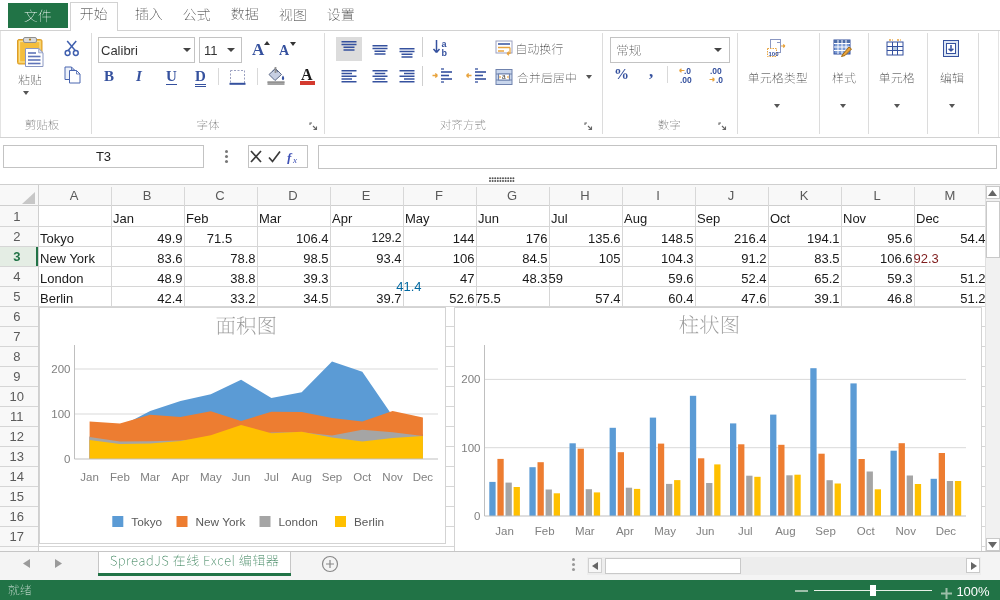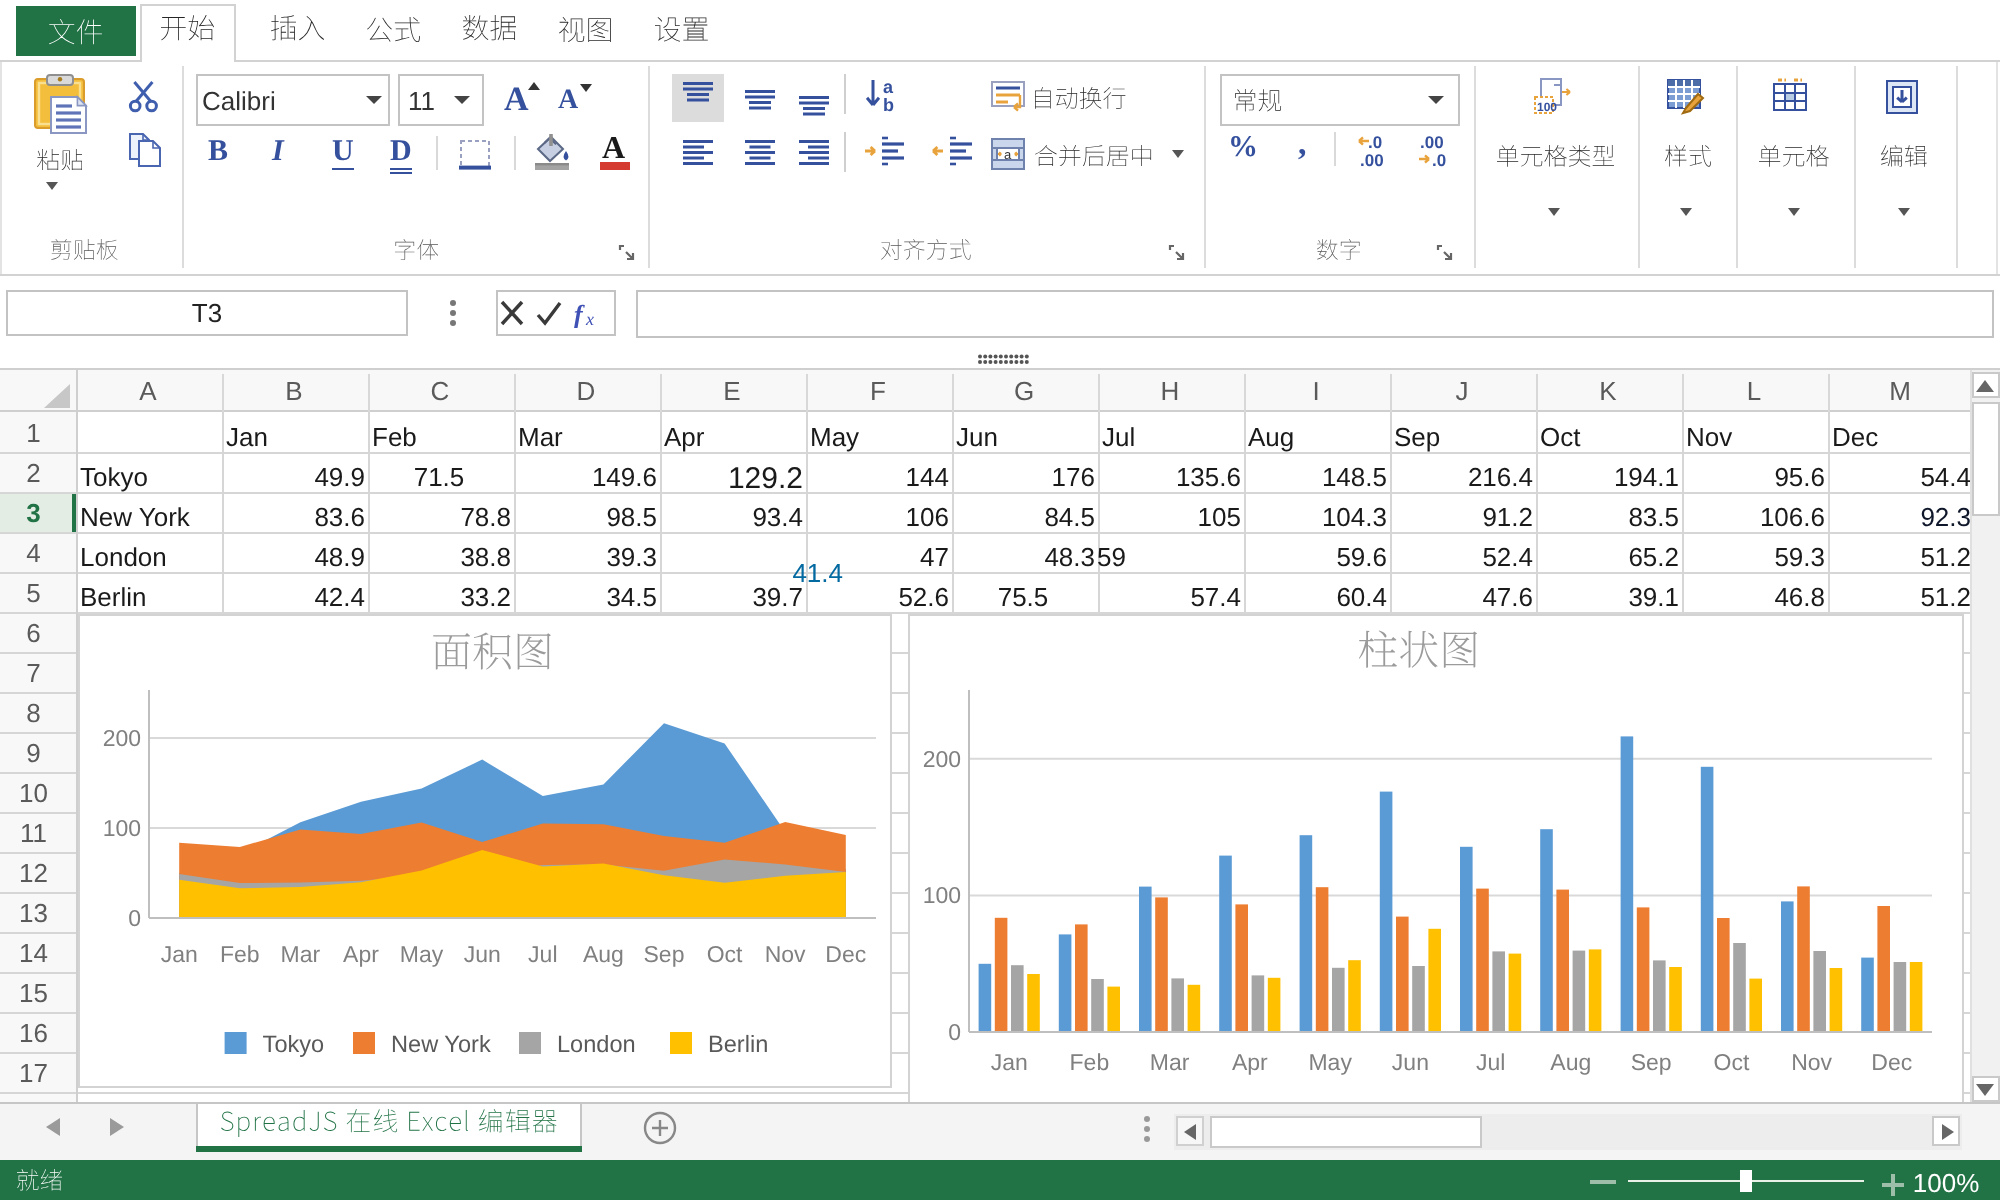--- a/index.html
+++ b/index.html
@@ -403,63 +403,63 @@
 <div class="abs" style="left:478.0px;top:211px;font-size:13px;color:#1a1a1a">Jun</div>
 <div class="abs" style="left:551.0px;top:211px;font-size:13px;color:#1a1a1a">Jul</div>
 <div class="abs" style="left:624.0px;top:211px;font-size:13px;color:#1a1a1a">Aug</div>
 <div class="abs" style="left:697.0px;top:211px;font-size:13px;color:#1a1a1a">Sep</div>
 <div class="abs" style="left:770.0px;top:211px;font-size:13px;color:#1a1a1a">Oct</div>
 <div class="abs" style="left:843.0px;top:211px;font-size:13px;color:#1a1a1a">Nov</div>
 <div class="abs" style="left:916.0px;top:211px;font-size:13px;color:#1a1a1a">Dec</div>
 <div class="abs" style="left:40.0px;top:231px;font-size:13px;color:#1a1a1a">Tokyo</div>
 <div class="abs" style="left:110.5px;top:231px;width:72px;text-align:right;font-size:13px;color:#1a1a1a">49.9</div>
 <div class="abs" style="left:183.5px;top:231px;width:72px;text-align:center;font-size:13px;color:#1a1a1a">71.5</div>
-<div class="abs" style="left:256.5px;top:231px;width:72px;text-align:right;font-size:13px;color:#1a1a1a">149.6</div>
-<div class="abs" style="left:329.5px;top:231px;width:72px;text-align:right;font-size:15px;color:#1a1a1a">129.2</div>
+<div class="abs" style="left:256.5px;top:231px;width:72px;text-align:right;font-size:13px;color:#1a1a1a">106.4</div>
+<div class="abs" style="left:329.5px;top:231px;width:72px;text-align:right;font-size:12px;color:#1a1a1a">129.2</div>
 <div class="abs" style="left:402.5px;top:231px;width:72px;text-align:right;font-size:13px;color:#1a1a1a">144</div>
 <div class="abs" style="left:475.5px;top:231px;width:72px;text-align:right;font-size:13px;color:#1a1a1a">176</div>
 <div class="abs" style="left:548.5px;top:231px;width:72px;text-align:right;font-size:13px;color:#1a1a1a">135.6</div>
 <div class="abs" style="left:621.5px;top:231px;width:72px;text-align:right;font-size:13px;color:#1a1a1a">148.5</div>
 <div class="abs" style="left:694.5px;top:231px;width:72px;text-align:right;font-size:13px;color:#1a1a1a">216.4</div>
 <div class="abs" style="left:767.5px;top:231px;width:72px;text-align:right;font-size:13px;color:#1a1a1a">194.1</div>
 <div class="abs" style="left:840.5px;top:231px;width:72px;text-align:right;font-size:13px;color:#1a1a1a">95.6</div>
 <div class="abs" style="left:913.5px;top:231px;width:72px;text-align:right;font-size:13px;color:#1a1a1a">54.4</div>
 <div class="abs" style="left:40.0px;top:251px;font-size:13px;color:#1a1a1a">New York</div>
 <div class="abs" style="left:110.5px;top:251px;width:72px;text-align:right;font-size:13px;color:#1a1a1a">83.6</div>
 <div class="abs" style="left:183.5px;top:251px;width:72px;text-align:right;font-size:13px;color:#1a1a1a">78.8</div>
 <div class="abs" style="left:256.5px;top:251px;width:72px;text-align:right;font-size:13px;color:#1a1a1a">98.5</div>
 <div class="abs" style="left:329.5px;top:251px;width:72px;text-align:right;font-size:13px;color:#1a1a1a">93.4</div>
 <div class="abs" style="left:402.5px;top:251px;width:72px;text-align:right;font-size:13px;color:#1a1a1a">106</div>
 <div class="abs" style="left:475.5px;top:251px;width:72px;text-align:right;font-size:13px;color:#1a1a1a">84.5</div>
 <div class="abs" style="left:548.5px;top:251px;width:72px;text-align:right;font-size:13px;color:#1a1a1a">105</div>
 <div class="abs" style="left:621.5px;top:251px;width:72px;text-align:right;font-size:13px;color:#1a1a1a">104.3</div>
 <div class="abs" style="left:694.5px;top:251px;width:72px;text-align:right;font-size:13px;color:#1a1a1a">91.2</div>
 <div class="abs" style="left:767.5px;top:251px;width:72px;text-align:right;font-size:13px;color:#1a1a1a">83.5</div>
 <div class="abs" style="left:840.5px;top:251px;width:72px;text-align:right;font-size:13px;color:#1a1a1a">106.6</div>
-<div class="abs" style="left:913.5px;top:251px;width:72px;text-align:right;font-size:13px;color:#0f172a">92.3</div>
+<div class="abs" style="left:913.5px;top:251px;width:72px;text-align:left;font-size:13px;color:#7f1d1d">92.3</div>
 <div class="abs" style="left:40.0px;top:271px;font-size:13px;color:#1a1a1a">London</div>
 <div class="abs" style="left:110.5px;top:271px;width:72px;text-align:right;font-size:13px;color:#1a1a1a">48.9</div>
 <div class="abs" style="left:183.5px;top:271px;width:72px;text-align:right;font-size:13px;color:#1a1a1a">38.8</div>
 <div class="abs" style="left:256.5px;top:271px;width:72px;text-align:right;font-size:13px;color:#1a1a1a">39.3</div>
 <div class="abs" style="left:329.5px;top:279px;width:92px;text-align:right;font-size:13px;color:#0369a1">41.4</div>
 <div class="abs" style="left:402.5px;top:271px;width:72px;text-align:right;font-size:13px;color:#1a1a1a">47</div>
 <div class="abs" style="left:475.5px;top:271px;width:72px;text-align:right;font-size:13px;color:#1a1a1a">48.3</div>
 <div class="abs" style="left:548.5px;top:271px;width:72px;font-size:13px;color:#1a1a1a">59</div>
 <div class="abs" style="left:621.5px;top:271px;width:72px;text-align:right;font-size:13px;color:#1a1a1a">59.6</div>
 <div class="abs" style="left:694.5px;top:271px;width:72px;text-align:right;font-size:13px;color:#1a1a1a">52.4</div>
 <div class="abs" style="left:767.5px;top:271px;width:72px;text-align:right;font-size:13px;color:#1a1a1a">65.2</div>
 <div class="abs" style="left:840.5px;top:271px;width:72px;text-align:right;font-size:13px;color:#1a1a1a">59.3</div>
 <div class="abs" style="left:913.5px;top:271px;width:72px;text-align:right;font-size:13px;color:#1a1a1a">51.2</div>
 <div class="abs" style="left:40.0px;top:291px;font-size:13px;color:#1a1a1a">Berlin</div>
 <div class="abs" style="left:110.5px;top:291px;width:72px;text-align:right;font-size:13px;color:#1a1a1a">42.4</div>
 <div class="abs" style="left:183.5px;top:291px;width:72px;text-align:right;font-size:13px;color:#1a1a1a">33.2</div>
 <div class="abs" style="left:256.5px;top:291px;width:72px;text-align:right;font-size:13px;color:#1a1a1a">34.5</div>
 <div class="abs" style="left:329.5px;top:291px;width:72px;text-align:right;font-size:13px;color:#1a1a1a">39.7</div>
 <div class="abs" style="left:402.5px;top:291px;width:72px;text-align:right;font-size:13px;color:#1a1a1a">52.6</div>
-<div class="abs" style="left:475.5px;top:291px;width:72px;text-align:center;font-size:13px;color:#1a1a1a">75.5</div>
+<div class="abs" style="left:475.5px;top:291px;width:72px;text-align:left;font-size:13px;color:#1a1a1a">75.5</div>
 <div class="abs" style="left:548.5px;top:291px;width:72px;text-align:right;font-size:13px;color:#1a1a1a">57.4</div>
 <div class="abs" style="left:621.5px;top:291px;width:72px;text-align:right;font-size:13px;color:#1a1a1a">60.4</div>
 <div class="abs" style="left:694.5px;top:291px;width:72px;text-align:right;font-size:13px;color:#1a1a1a">47.6</div>
 <div class="abs" style="left:767.5px;top:291px;width:72px;text-align:right;font-size:13px;color:#1a1a1a">39.1</div>
 <div class="abs" style="left:840.5px;top:291px;width:72px;text-align:right;font-size:13px;color:#1a1a1a">46.8</div>
 <div class="abs" style="left:913.5px;top:291px;width:72px;text-align:right;font-size:13px;color:#1a1a1a">51.2</div>
 <svg class="abs" style="left:38.5px;top:307px" width="407" height="237" viewBox="0 0 407 237">
       <rect x="0.5" y="0.5" width="406" height="236" fill="#fff" stroke="#d3d3d3"></rect>
       <g transform="translate(176.48,26.28)">
         <path d="M1.0455 -15.6415H17.056L17.958000000000002 -16.7485Q17.958000000000002 -16.7485 18.122 -16.61525Q18.286 -16.482 18.542250000000003 -16.277Q18.7985 -16.072 19.07525 -15.83625Q19.352 -15.6005 19.598000000000003 -15.375Q19.557000000000002 -15.211 19.423750000000002 -15.129000000000001Q19.2905 -15.047 19.065 -15.047H1.23ZM2.4395000000000002 -12.013V-12.546000000000001L3.567 -12.013H17.0355L17.548000000000002 -12.6895L18.86 -11.644Q18.7575 -11.541500000000001 18.56275 -11.449250000000001Q18.368000000000002 -11.357000000000001 18.04 -11.316V1.0045Q18.04 1.0865 17.783749999999998 1.23Q17.5275 1.3735000000000002 17.2405 1.3735000000000002H17.1175V-11.4185H3.3415000000000004V1.1480000000000001Q3.3415000000000004 1.2095 3.12625 1.3530000000000002Q2.911 1.4965000000000002 2.5625 1.4965000000000002H2.4395000000000002ZM7.7490000000000006 -8.323H12.730500000000001V-7.708H7.7490000000000006ZM7.7490000000000006 -4.5715H12.730500000000001V-3.9565H7.7490000000000006ZM3.0135 -0.738H17.425V-0.123H3.0135ZM9.4915 -15.6415H10.824Q10.5985 -15.0265 10.291 -14.29875Q9.983500000000001 -13.571 9.686250000000001 -12.874Q9.389000000000001 -12.177000000000001 9.143 -11.685H8.6305Q8.7535 -12.177000000000001 8.9175 -12.884250000000002Q9.0815 -13.5915 9.23525 -14.33975Q9.389000000000001 -15.088000000000001 9.4915 -15.6415ZM7.1135 -11.8285H8.015500000000001V-0.3895H7.1135ZM12.382 -11.8285H13.284V-0.3895H12.382Z M35.752 -4.5920000000000005Q37.064 -3.69 37.9045 -2.8495Q38.745000000000005 -2.009 39.206250000000004 -1.271Q39.667500000000004 -0.533 39.821250000000006 0.04099999999999998Q39.975 0.615 39.88275 0.9635Q39.7905 1.312 39.5445 1.3940000000000001Q39.298500000000004 1.476 38.9705 1.23Q38.786 0.34850000000000003 38.201750000000004 -0.68675Q37.6175 -1.722 36.8795 -2.71625Q36.1415 -3.7105 35.465 -4.428ZM33.743 -4.0385Q33.661 -3.895 33.46625 -3.80275Q33.2715 -3.7105 32.9435 -3.7720000000000002Q31.939 -2.0295 30.59625 -0.6765000000000001Q29.253500000000003 0.6765 27.8185 1.4965000000000002L27.552 1.23Q28.413 0.5945 29.26375 -0.33825000000000005Q30.1145 -1.2710000000000001 30.88325 -2.40875Q31.652 -3.5465 32.226 -4.8175ZM38.6425 -6.724V-6.109H30.1965V-6.724ZM29.766 -15.8055 30.893500000000003 -15.2725H38.0685L38.581 -15.908000000000001L39.852000000000004 -14.903500000000001Q39.7495 -14.801 39.55475 -14.719000000000001Q39.36 -14.637 39.032 -14.596V-5.3505Q39.032 -5.2685 38.79625 -5.1455Q38.560500000000005 -5.0225 38.2735 -5.0225H38.1505V-14.6575H30.6475V-5.043Q30.6475 -4.9815000000000005 30.442500000000003 -4.84825Q30.2375 -4.715 29.889000000000003 -4.715H29.766V-15.2725ZM28.823 -16.031000000000002Q28.5565 -15.7645 27.9415 -15.99Q27.183 -15.682500000000001 26.12725 -15.34425Q25.0715 -15.006 23.89275 -14.72925Q22.714 -14.4525 21.566 -14.2885L21.443 -14.6575Q22.55 -14.924000000000001 23.698 -15.334Q24.846 -15.744 25.860750000000003 -16.20525Q26.875500000000002 -16.6665 27.511 -17.056ZM25.7685 -9.4915Q26.7525 -9.0815 27.3675 -8.64075Q27.9825 -8.200000000000001 28.3105 -7.779750000000001Q28.6385 -7.359500000000001 28.73075 -7.011000000000001Q28.823 -6.6625000000000005 28.73075 -6.42675Q28.6385 -6.191 28.42325 -6.13975Q28.208 -6.088500000000001 27.921 -6.2525Q27.757 -6.7445 27.35725 -7.30825Q26.9575 -7.872 26.4655 -8.405000000000001Q25.9735 -8.938 25.5225 -9.307ZM25.8915 1.1275Q25.8915 1.1685 25.789 1.26075Q25.686500000000002 1.353 25.51225 1.42475Q25.338 1.4965000000000002 25.1125 1.4965000000000002H24.9895V-15.334000000000001L25.8915 -15.703000000000001ZM25.912 -10.865Q25.338 -8.5075 24.24125 -6.396000000000001Q23.1445 -4.2845 21.5045 -2.583L21.2175 -2.8905000000000003Q22.1195 -4.0385 22.816499999999998 -5.391500000000001Q23.5135 -6.7445 24.026 -8.220500000000001Q24.5385 -9.6965 24.866500000000002 -11.193H25.912ZM27.9415 -12.1975Q27.9415 -12.1975 28.19775 -11.9925Q28.454 -11.7875 28.802500000000002 -11.500499999999999Q29.151 -11.2135 29.4175 -10.9265Q29.356 -10.5985 28.905 -10.5985H21.607L21.443 -11.2135H27.1625Z M44.2595 1.107Q44.2595 1.1685 44.16725 1.26075Q44.075 1.353 43.92125 1.42475Q43.7675 1.4965000000000002 43.542 1.4965000000000002H43.3575V-16.0105V-16.584500000000002L44.362 -16.0105H58.6095V-15.3955H44.2595ZM57.974000000000004 -16.0105 58.589 -16.7075 60.0035 -15.6005Q59.900999999999996 -15.457 59.64475 -15.36475Q59.3885 -15.2725 59.081 -15.211V0.984Q59.081 1.0250000000000001 58.94775 1.1275Q58.8145 1.23 58.64025 1.312Q58.466 1.3940000000000001 58.302 1.3940000000000001H58.179V-16.0105ZM50.43 -14.514000000000001Q50.3275 -14.227 49.7125 -14.329500000000001Q49.3435 -13.4275 48.738749999999996 -12.4435Q48.134 -11.4595 47.3345 -10.536999999999999Q46.535 -9.6145 45.6125 -8.856L45.4075 -9.1225Q46.207 -9.963000000000001 46.8835 -10.97775Q47.56 -11.9925 48.082750000000004 -13.068750000000001Q48.6055 -14.145000000000001 48.913 -15.129000000000001ZM49.6305 -6.5600000000000005Q50.8605 -6.519 51.701 -6.34475Q52.5415 -6.1705000000000005 53.033500000000004 -5.9245Q53.5255 -5.6785000000000005 53.751000000000005 -5.42225Q53.9765 -5.166 53.9765 -4.95075Q53.9765 -4.7355 53.8125 -4.62275Q53.6485 -4.51 53.382 -4.551Q52.9105 -4.961 51.87525 -5.44275Q50.84 -5.9245 49.548500000000004 -6.2115ZM47.355000000000004 -4.0795Q49.569 -3.8745000000000003 51.07575 -3.53625Q52.5825 -3.198 53.505 -2.8085Q54.4275 -2.419 54.8785 -2.05Q55.3295 -1.681 55.401250000000005 -1.3940000000000001Q55.473 -1.107 55.27825 -0.9635Q55.0835 -0.8200000000000001 54.7555 -0.902Q54.1405 -1.353 53.013000000000005 -1.87575Q51.8855 -2.3985000000000003 50.41975 -2.8905000000000003Q48.954 -3.3825000000000003 47.273 -3.7105ZM48.339 -12.4845Q49.1385 -11.07 50.553 -9.97325Q51.9675 -8.8765 53.78175 -8.12825Q55.596000000000004 -7.38 57.584500000000006 -6.9905L57.564 -6.765000000000001Q57.236000000000004 -6.7445 57.00025 -6.5395Q56.7645 -6.3345 56.662 -5.986000000000001Q53.751000000000005 -6.765000000000001 51.455 -8.323Q49.159 -9.881 47.97 -12.259ZM54.1405 -13.0585 54.9195 -13.735000000000001 56.129000000000005 -12.587Q56.006 -12.464 55.81125 -12.423Q55.6165 -12.382 55.227000000000004 -12.382Q53.7305 -10.127 51.168 -8.33325Q48.6055 -6.5395 45.182 -5.5145L44.977000000000004 -5.8425Q47.0475 -6.601 48.86175 -7.708Q50.676 -8.815 52.100750000000005 -10.17825Q53.5255 -11.541500000000001 54.3455 -13.0585ZM54.7145 -13.0585V-12.4435H48.1955L48.79 -13.0585ZM58.5275 -0.4305V0.1845H43.829V-0.4305Z" fill="#9b9b9b"></path>

